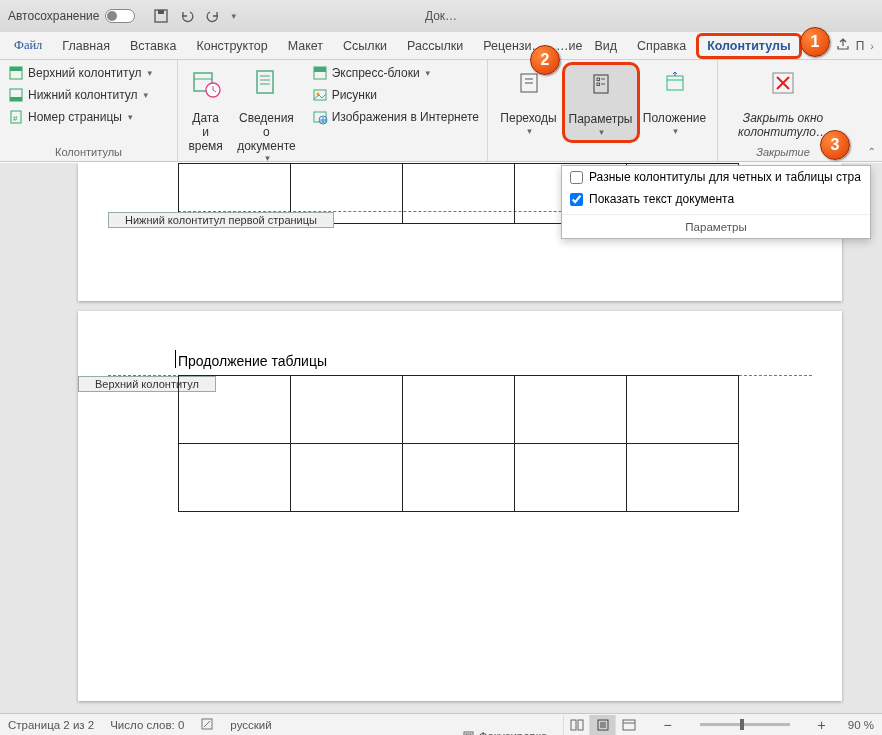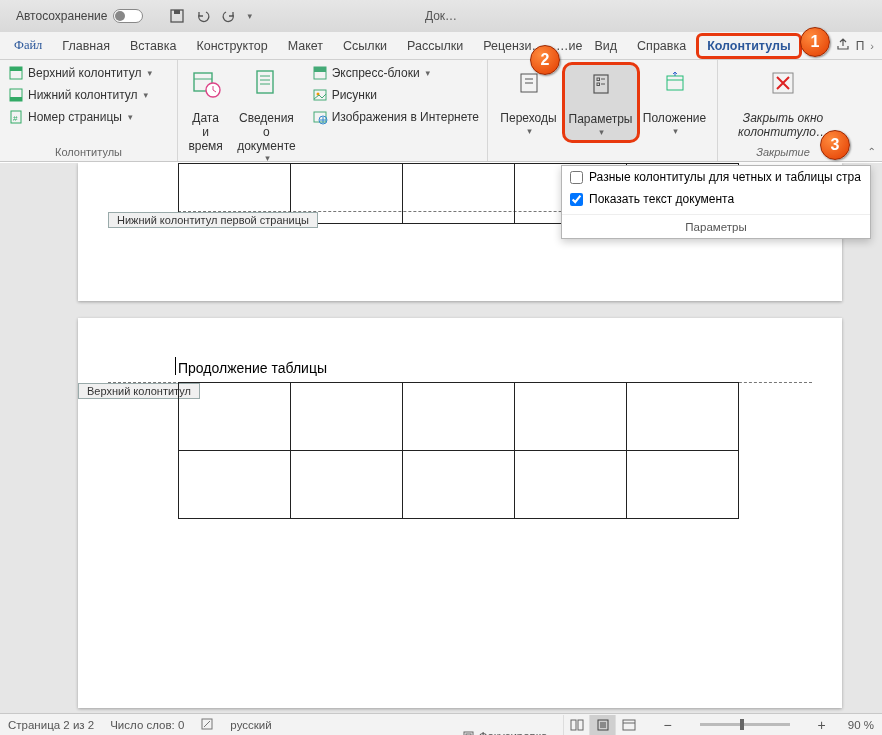--- a/index.html
+++ b/index.html
@@ -1,20 +1,20 @@
 <!DOCTYPE html>
 <html><head>
 <meta charset="utf-8">
 <style>
   * { box-sizing: border-box; margin: 0; padding: 0; font-family: "Segoe UI", Tahoma, sans-serif; }
   body { background: #fff; width: 882px; height: 735px; overflow: hidden; position: relative; }
 
   
   .title-bar { height: 32px; background: linear-gradient(#e6e6e6,#d9d9d9); display: flex; align-items: center; font-size: 12px; color: #444; position: relative; }
-  .autosave { display: flex; align-items: center; gap: 6px; padding: 0 16px; }
+  .autosave { display: flex; align-items: center; gap: 6px; padding: 0 8px; }
   .autosave-toggle { width: 30px; height: 14px; border: 1px solid #888; border-radius: 7px; background: #fff; position: relative; }
   .autosave-toggle::after { content:""; width:10px; height:10px; background:#888; border-radius:50%; position:absolute; left:1px; top:1px; }
   .qat { display: flex; gap: 10px; margin-left: 10px; align-items:center;}
   .qat svg { display:block; }
   .title-center { position:absolute; left:50%; transform:translateX(-50%); font-size:12px; color:#555;}
   .title-right { margin-left:auto; display:flex; align-items:center; gap:0; }
   .login-btn { border:1px solid #aaa; padding:2px 10px; font-size:12px; background:#fff; border-radius:2px; margin-right:20px;}
   .win-btn { width:46px; height:32px; display:flex; align-items:center; justify-content:center; color:#333;}
 
   
@@ -37,26 +37,26 @@
   .big-btn .lbl{margin-top:12px;}
   .hrow{display:flex;gap:4px;}
 
   .params-highlight{ border:3px solid #e8380d; border-radius:10px; background:#d9d9d9; padding:2px 6px 3px 6px;}
   .close-hf .icon svg{}
 
   
   .canvas { position:absolute; top:163px; left:0; right:0; bottom:22px; background:#e6e6e6; overflow:hidden;}
   .page { background:#fff; box-shadow:0 1px 3px rgba(0,0,0,.3); position:absolute; }
   .page1 { left:78px; top:0; width:764px; height:138px; }
-  .page2 { left:78px; top:155px; width:764px; height:390px; }
+  .page2 { left:78px; top:148px; width:764px; height:390px; }
 
   .hf-dash-bottom{ border-bottom:1px dashed #777; }
   .hf-dash-top{ border-top:1px dashed #777; }
 
-  .hf-tag { position:absolute; background:#f0f0f0; border:1px solid #9aa; font-size:11px; padding:1px 8px; color:#333;}
+  .hf-tag { position:absolute; background:#f0f0f0; border:1px solid #9aa; font-size:11px; padding:1px 16px; color:#333;}
   .tbl { border-collapse:collapse; }
   .tbl td { border:1px solid #222; height:60px; }
 
   
   .options-popup { position:absolute; left:561px; top:165px; width:310px; background:#fff; border:1px solid #b5b5b5; box-shadow:0 3px 8px rgba(0,0,0,.2); font-size:12px; z-index:50;}
   .opt-row{display:flex;align-items:center;gap:6px;padding:4px 8px;white-space:nowrap;}
   .opt-row input{width:13px;height:13px;}
   .opt-row.highlighted{ border:3px solid #e8380d; border-radius:6px; margin:1px;}
   .opt-foot{ text-align:center; padding:6px 0 5px 0; color:#555; font-size:11.5px; border-top:1px solid #eee; margin-top:4px;}
 

